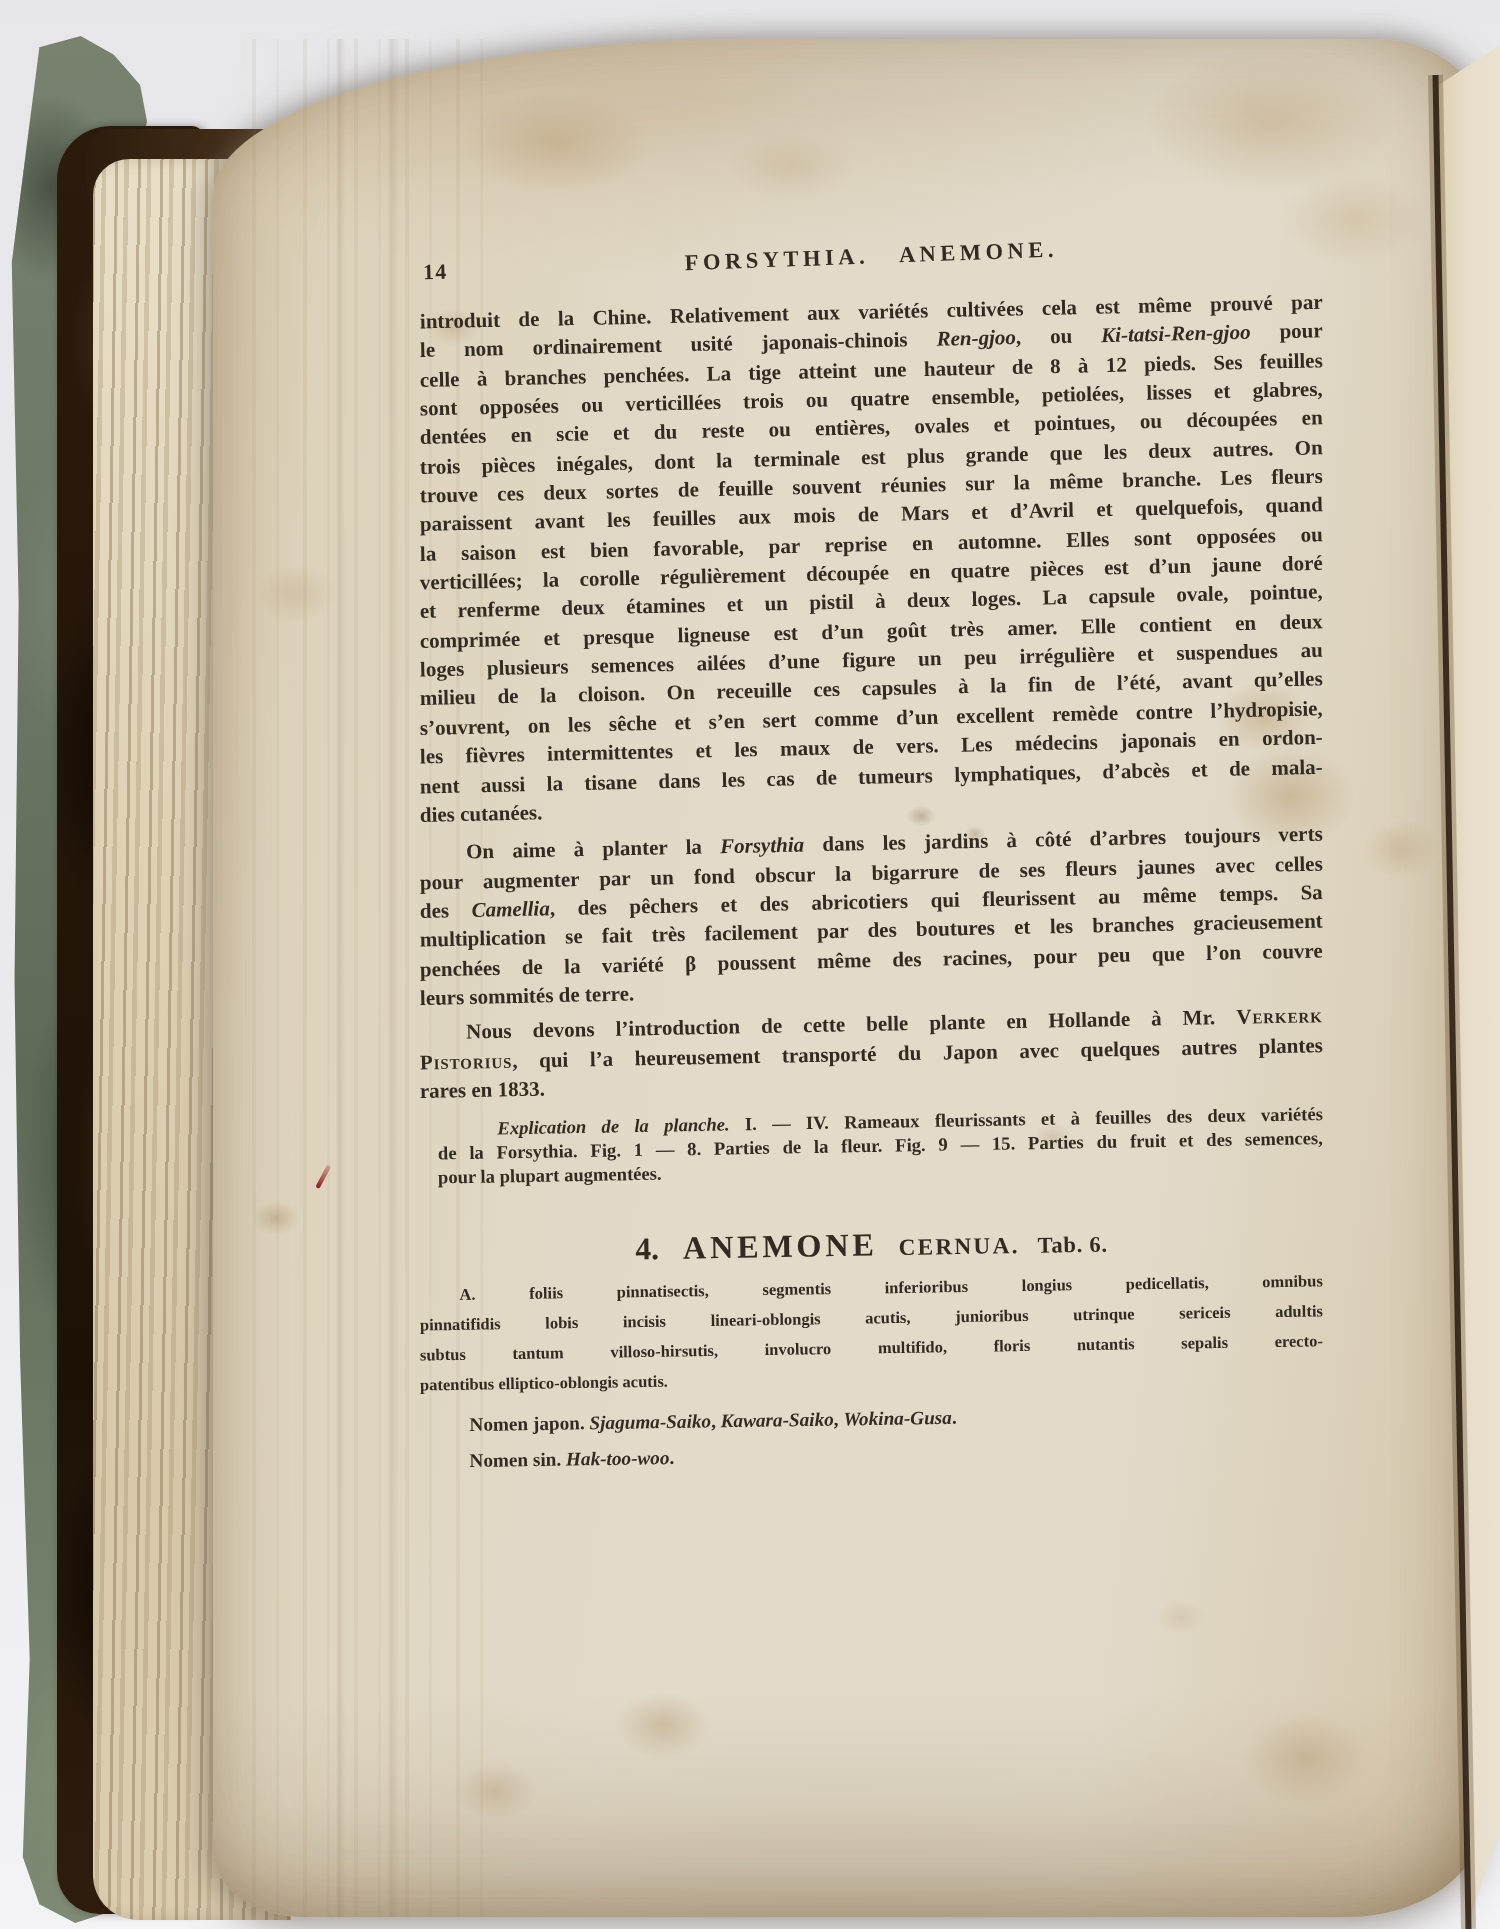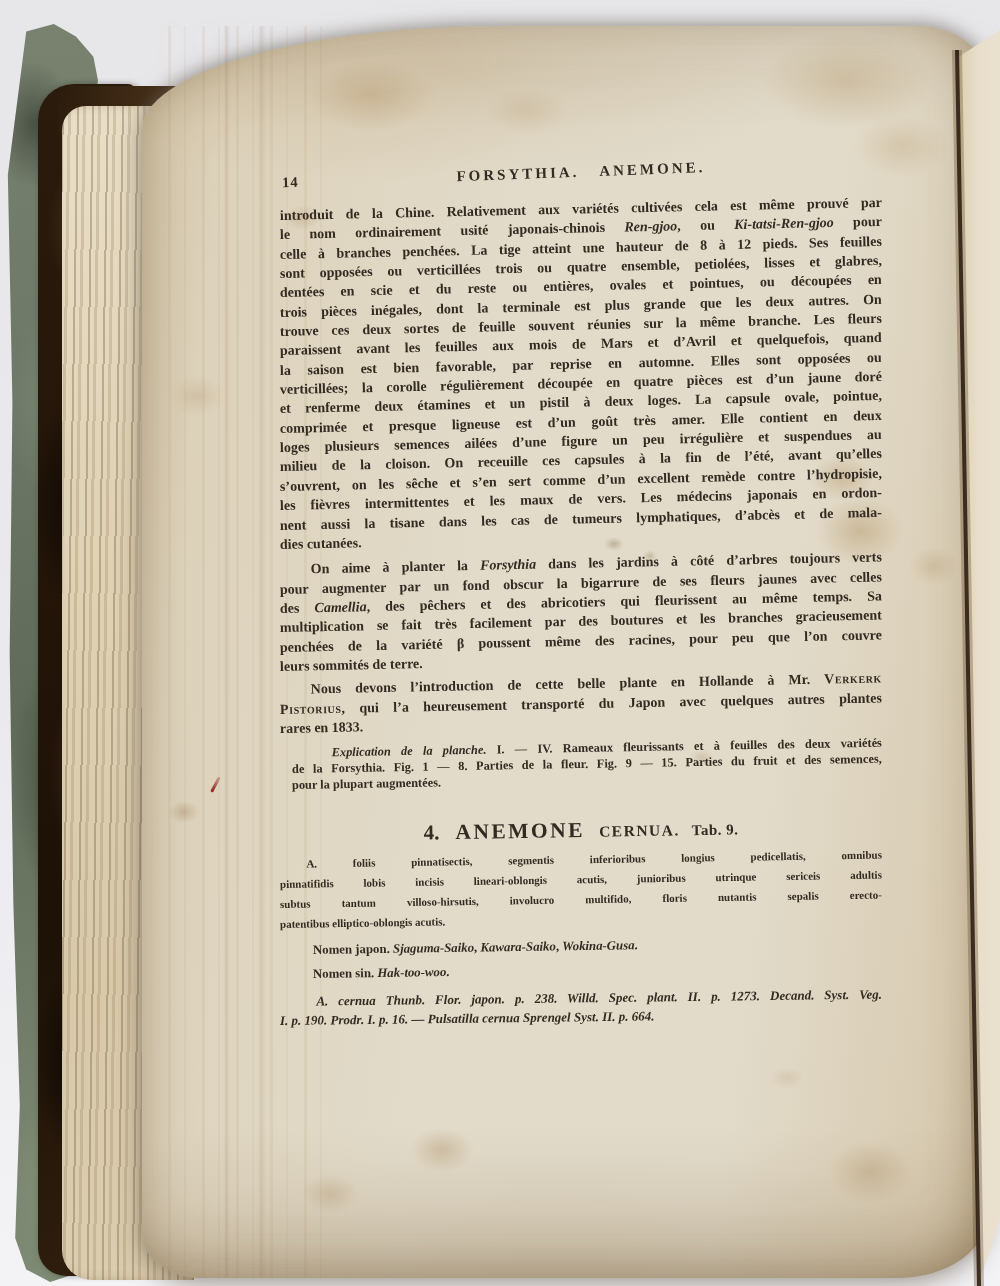--- a/index.html
+++ b/index.html
@@ -203,37 +203,33 @@
           <div class="tl last">rares en 1833.</div>
         </div>
 
       <div class="para plate indent">
           <div class="tl"><i>Explication de la planche.</i> I. — IV. Rameaux fleurissants et à feuilles des deux variétés</div>
           <div class="tl">de la Forsythia. Fig. 1 — 8. Parties de la fleur. Fig. 9 — 15. Parties du fruit et des semences,</div>
           <div class="tl last">pour la plupart augmentées.</div>
         </div>
 
       <div class="heading">
-        <span class="h-num">4.</span><span class="h-genus">ANEMONE</span><span class="h-species">CERNUA.</span><span class="h-tab">Tab. 9.</span>
+        <span class="h-num">4.</span><span class="h-genus">ANEMONE</span><span class="h-species">CERNUA.</span><span class="h-tab">Tab. 6.</span>
       </div>
 
       <div class="para body latin indent">
           <div class="tl">A. foliis pinnatisectis, segmentis inferioribus longius pedicellatis, omnibus</div>
           <div class="tl">pinnatifidis lobis incisis lineari-oblongis acutis, junioribus utrinque sericeis adultis</div>
           <div class="tl">subtus tantum villoso-hirsutis, involucro multifido, floris nutantis sepalis erecto-</div>
           <div class="tl last">patentibus elliptico-oblongis acutis.</div>
         </div>
 
       <div class="nomen">Nomen japon. <i>Sjaguma-Saiko</i>, <i>Kawara-Saiko</i>, <i>Wokina-Gusa</i>.</div>
       <div class="nomen">Nomen sin. <i>Hak-too-woo</i>.</div>
 
-      <div class="para citation indent">
-          <div class="tl">A. cernua Thunb. Flor. japon. p. 238. Willd. Spec. plant. II. p. 1273. Decand. Syst. Veg.</div>
-          <div class="tl last">I. p. 190. Prodr. I. p. 16. — Pulsatilla cernua Sprengel Syst. II. p. 664.</div>
-        </div>
 
     </div>
   </div>
 
   <div class="next-page"></div>
 
   <svg class="gutter-svg" width="1000" height="1286" viewBox="0 0 1000 1286">
     <path d="M957 50 C 961 320, 967 720, 979 1286" stroke="rgba(92,64,34,.32)" stroke-width="10" fill="none"></path>
     <path d="M957 50 C 961 320, 967 720, 979 1286" stroke="#2a1d10" stroke-width="4" fill="none" opacity=".88"></path>
   </svg>

